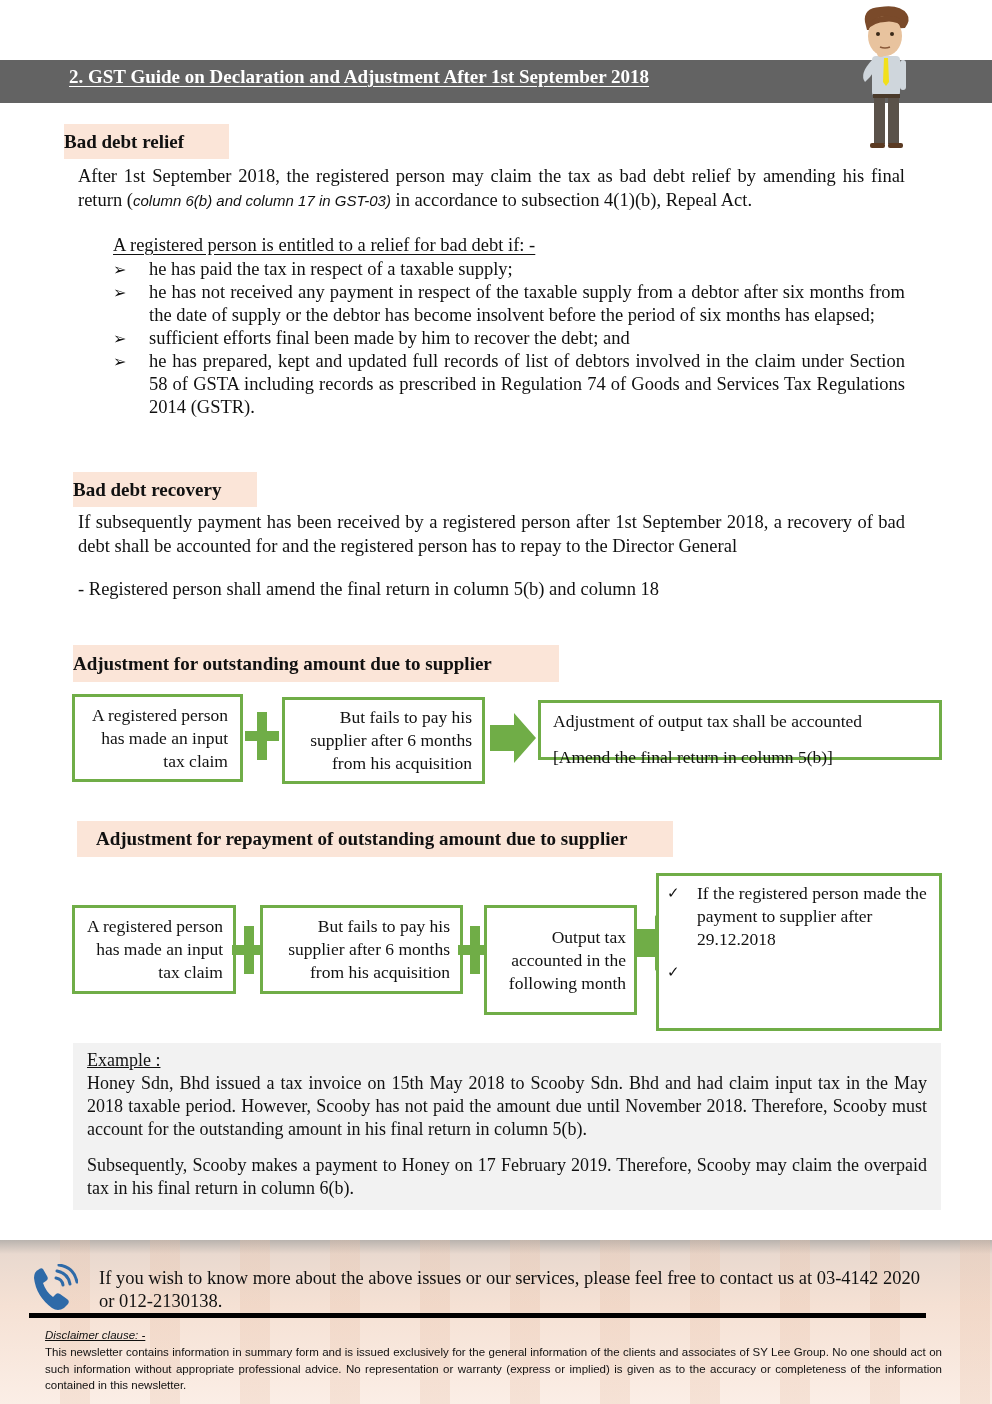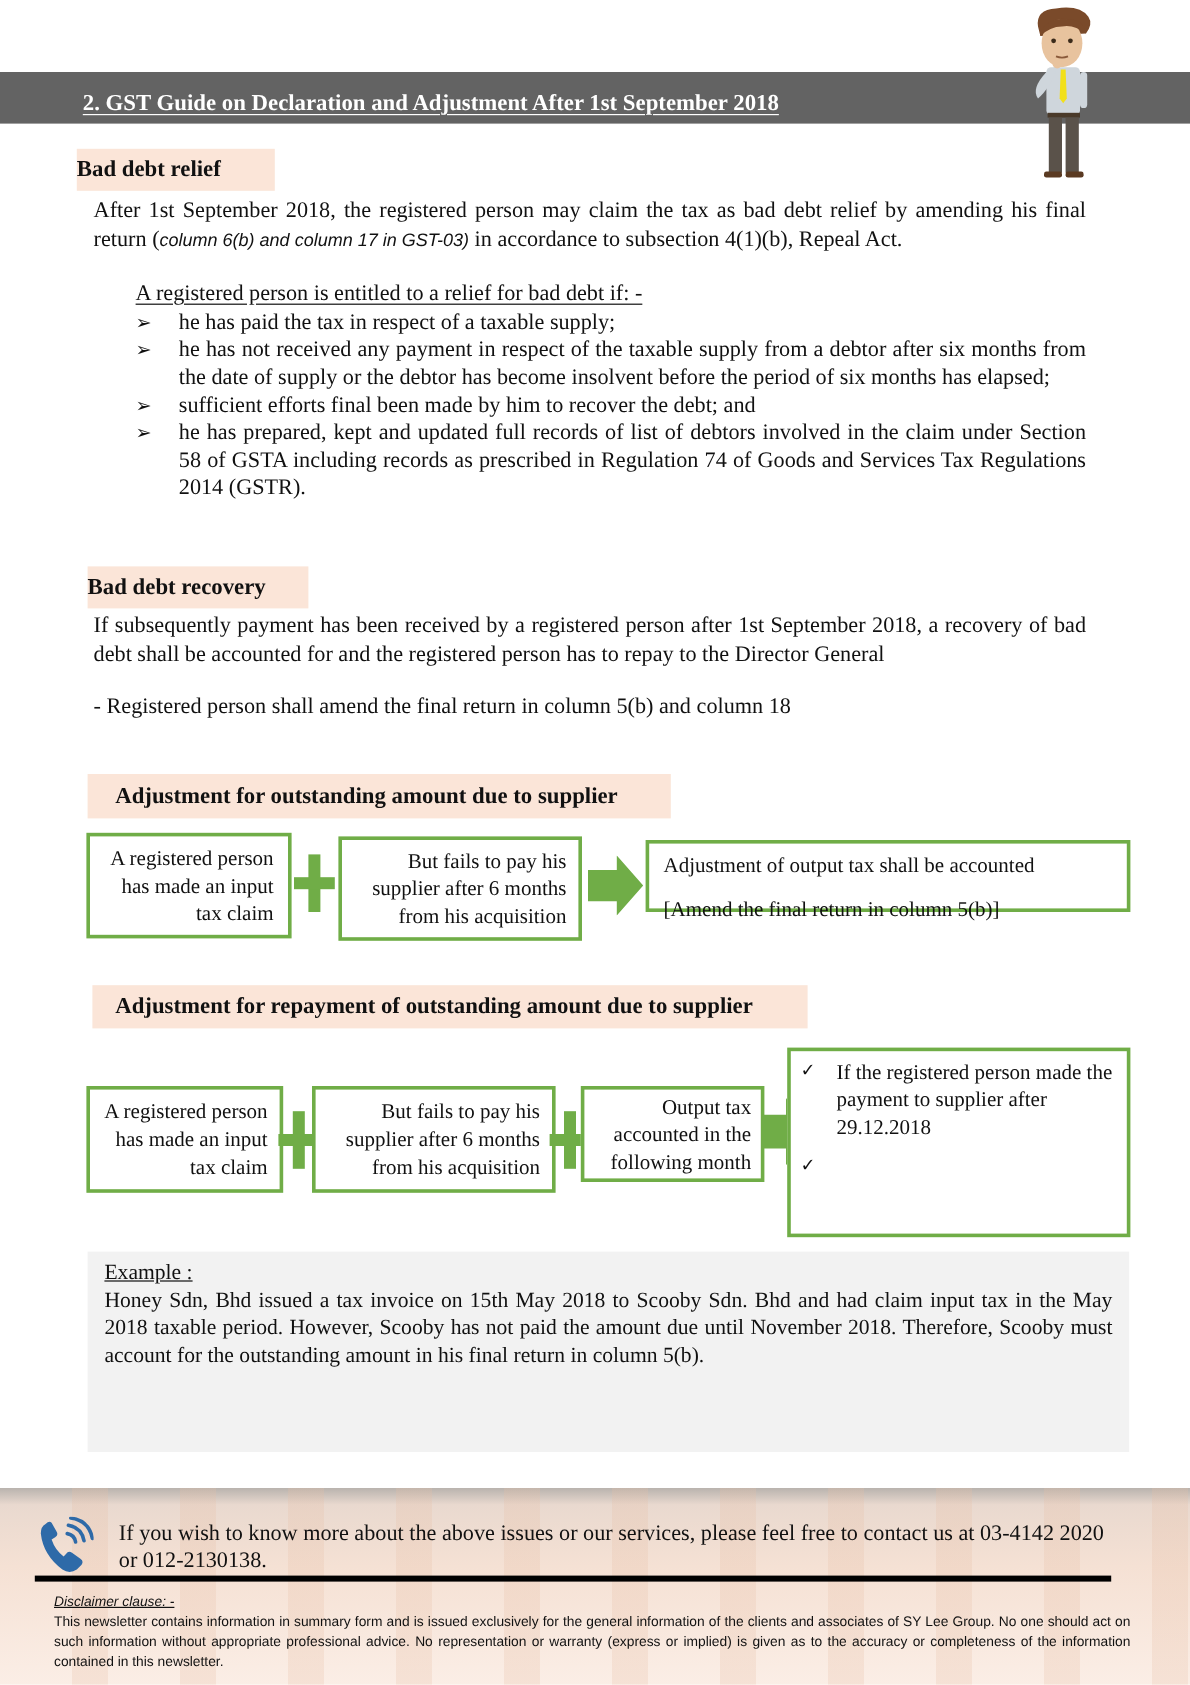--- a/index.html
+++ b/index.html
@@ -1,20 +1,20 @@
 <!DOCTYPE html>
 <html><head>
 <meta charset="utf-8">
 <style>
   html, body { margin: 0; padding: 0; }
   body { width: 992px; height: 1404px; background: #ffffff; position: relative; overflow: hidden; font-family: "Liberation Serif", serif; color: #111; }
   .abs { position: absolute; }
 
   .title-bar { left: 0; top: 60px; width: 992px; height: 43px; background: #636363; }
-  .title-text { left: 69px; top: 76px; font-size: 19px; font-weight: bold; color: #fff; text-decoration: underline; text-decoration-thickness: 1px; text-underline-offset: 3px; white-space: nowrap; }
+  .title-text { left: 69px; top: 66px; font-size: 19px; font-weight: bold; color: #fff; text-decoration: underline; text-decoration-thickness: 1px; text-underline-offset: 3px; white-space: nowrap; }
 
   .mascot { left: 845px; top: 4px; width: 80px; height: 148px; }
 
   .heading { background: #fbe5d8; font-weight: bold; font-size: 19px; color: #111; box-sizing: border-box; padding-left: 0; display: flex; align-items: center; }
   .para { font-size: 18.5px; line-height: 23.5px; text-align: justify; }
   .para i.cal { font-family: "Liberation Sans", sans-serif; font-size: 15px; font-style: italic; }
 
   .cond-title { left: 113px; top: 235px; font-size: 18.5px; text-decoration: underline; text-underline-offset: 3px; white-space: nowrap; }
   .bullets { left: 113px; top: 258px; width: 792px; font-size: 18.5px; line-height: 23px; }
   .bullet { display: flex; margin: 0; }
@@ -86,56 +86,57 @@
   <div class="bullet">
     <span class="mark">➢</span>
     <span class="txt">he has prepared, kept and updated full records of list of debtors involved in the claim under Section 58 of GSTA including records as prescribed in Regulation 74 of Goods and Services Tax Regulations 2014 (GSTR).</span>
   </div>
 </div>
 
 <div class="abs heading" style="left:73px; top:472px; width:184px; height:35px;">Bad debt recovery</div>
 <div class="abs para" style="left:78px; top:511px; width:827px;">If subsequently payment has been received by a registered person after 1st September 2018, a recovery of bad debt shall be accounted for and the registered person has to repay to the Director General</div>
 <div class="abs para" style="left:78px; top:578px; width:827px;">- Registered person shall amend the final return in column 5(b) and column 18</div>
 
-<div class="abs heading" style="left:73px; top:645px; width:486px; height:37px; padding-left:23px;">Adjustment for outstanding amount due to supplier</div>
+<div class="abs heading" style="left:73px; top:645px; width:486px; height:37px; ">Adjustment for outstanding amount due to supplier</div>
 
 <div class="abs gbox" style="left:72px; top:694px; width:171px; height:88px; padding:0 12px;">A registered person has made an input tax claim</div>
 <div class="plus" style="left:245px; top:712px;"></div>
 <div class="abs gbox" style="left:282px; top:697px; width:203px; height:87px; padding:0 10px;">But fails to pay his supplier after 6 months from his acquisition</div>
 <svg class="arrow" style="left:490px; top:713px;" width="46" height="50" viewBox="0 0 46 50">
   <polygon points="0,12 24,12 24,0 46,25 24,50 24,38 0,38" fill="#70ad47"></polygon>
 </svg>
 <div class="abs gbox" style="left:538px; top:700px; width:404px; height:60px; display:block; text-align:left; padding:7px 12px;">
   <div>Adjustment of output tax shall be accounted</div>
   <div style="margin-top:13px; ">[Amend the final return in column 5(b)]</div>
 </div>
 
 <div class="abs heading" style="left:77px; top:821px; width:596px; height:36px; padding-left:19px;">Adjustment for repayment of outstanding amount due to supplier</div>
 
 <div class="abs gbox" style="left:72px; top:905px; width:164px; height:89px; padding:0 10px;">A registered person has made an input tax claim</div>
 <div class="plus" style="left:232px; top:926px;"></div>
 <div class="abs gbox" style="left:260px; top:905px; width:203px; height:89px; padding:0 10px;">But fails to pay his supplier after 6 months from his acquisition</div>
 <div class="plus" style="left:458px; top:926px;"></div>
-<div class="abs gbox" style="left:484px; top:905px; width:153px; height:80px; padding:0 8px;">Output tax accounted in the following month</div>
+<div class="abs gbox" style="left:484px; top:905px; width:153px; height:110px; padding:0 8px;">Output tax accounted in the following month</div>
 <svg class="arrow" style="left:635px; top:915px;" width="40" height="56" viewBox="0 0 40 56">
   <polygon points="0,14 20,14 20,0 40,28 20,56 20,42 0,42" fill="#70ad47"></polygon>
 </svg>
 <div class="abs gbox" style="left:656px; top:873px; width:286px; height:158px; display:block; text-align:left; padding:6px 8px 4px 8px;">
   <div style="display:flex;">
     <span style="width:30px; flex:0 0 30px; font-size:15px;">✓</span>
     <span>If the registered person made the payment to supplier after 29.12.2018</span>
   </div>
   <div style="display:flex; margin-top:10px;">
     <span style="width:30px; flex:0 0 30px; font-size:15px;">✓</span>
   </div>
 </div>
 
 <div class="abs example">
   <p style="text-decoration:underline;">Example :</p>
   <p>Honey Sdn, Bhd issued a tax invoice on 15th May 2018 to Scooby Sdn. Bhd  and had claim input tax in the May 2018 taxable period. However, Scooby has not paid the amount due until November 2018. Therefore, Scooby must account for the outstanding amount in his final return in column 5(b).</p>
+  <p style="margin-top:13px;">Subsequently, Scooby makes a payment to Honey on 17 February 2019. Therefore, Scooby may claim the overpaid tax in his final return in column 6(b).</p>
 </div>
 
 <div class="abs footer"></div>
 <div class="abs footer-shade"></div>
 
 <svg class="abs" style="left:32px; top:1264px;" width="46" height="48" viewBox="0 0 46 48">
   <path d="M6 6 Q2 8 2 14 Q4 32 20 44 Q26 48 32 44 L36 40 Q38 37 35 35 L28 30 Q25 28 23 31 L21 33 Q14 28 11 19 L14 17 Q17 15 15 12 L11 5 Q9 3 6 6 Z" fill="#2e6aa8"></path>
   <path d="M24 14 Q30 15 31 21" stroke="#2e6aa8" stroke-width="3" fill="none" stroke-linecap="round"></path>
   <path d="M25 7 Q36 9 38 20" stroke="#2e6aa8" stroke-width="3" fill="none" stroke-linecap="round"></path>
   <path d="M27 1 Q42 3 45 18" stroke="#2e6aa8" stroke-width="3" fill="none" stroke-linecap="round"></path>

